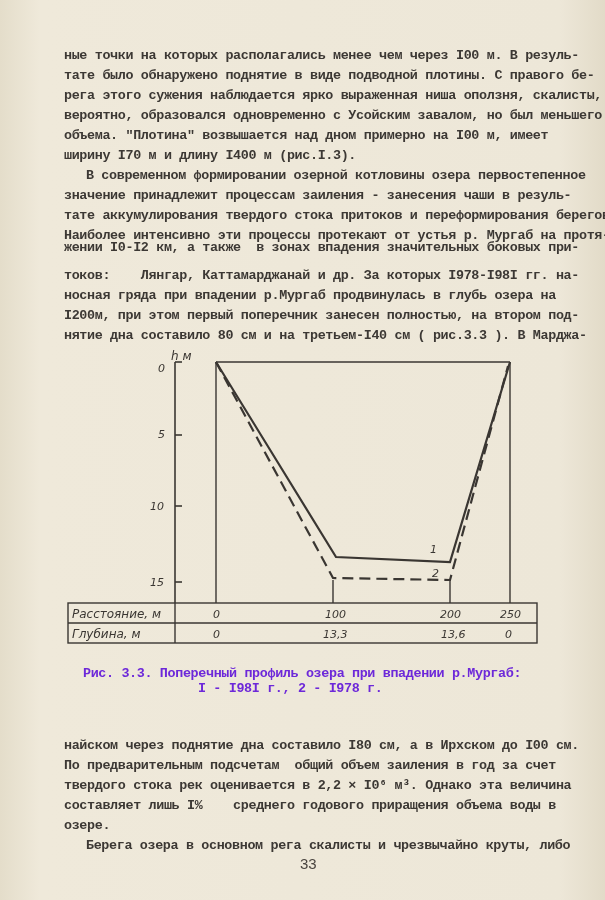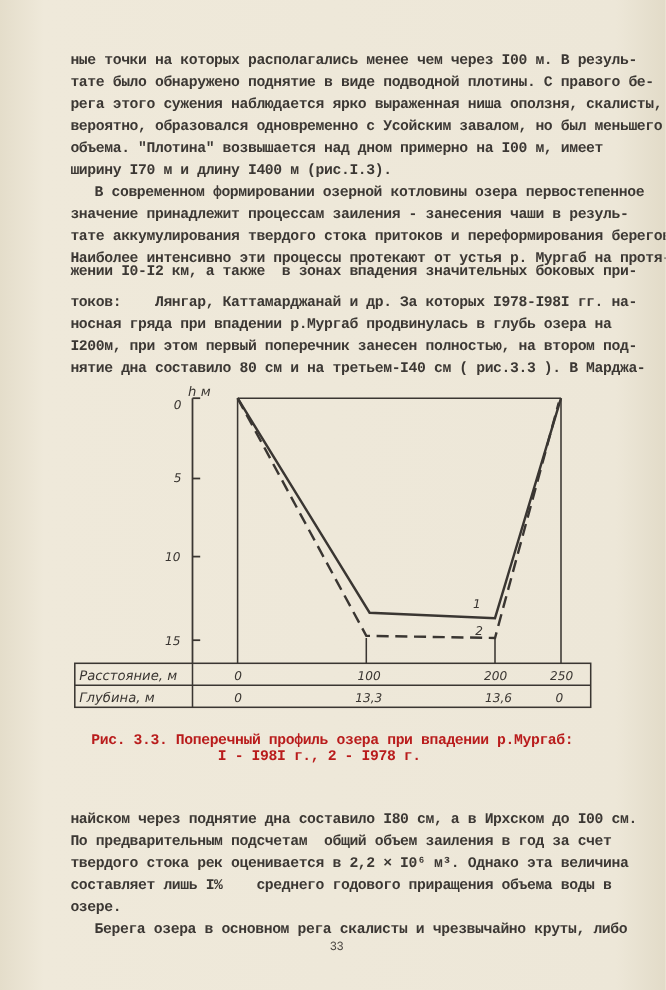--- a/index.html
+++ b/index.html
@@ -16,25 +16,25 @@
   }
   .line {
     position:absolute; left:64px;
     font-size:13.4px; line-height:18px; white-space:pre;
     letter-spacing:-0.35px; font-weight:bold; color:#3c3834;text-align:right;
   }
   .indent { left:86px; }
   .fig { position:absolute; left:0; top:0; }
   .caption {
     position:absolute; font-size:13.4px; font-weight:bold; white-space:pre;
-    letter-spacing:-0.35px; color:#b91c1c;
+    letter-spacing:-0.35px; color:#6d28d9;
   }
   .pagenum {
     position:absolute; left:300px; top:855px;
-    font-family:"Liberation Sans", sans-serif; font-size:11px; color:#4a4540;
+    font-family:"Liberation Sans", sans-serif; font-size:15px; color:#4a4540;
   }
   svg text { font-family:"DejaVu Sans", sans-serif; font-style:italic; fill:#3a3632; }
 </style>
 </head>
 <body>
 
 <div class="page-bg"></div>
 
 <div>
   <div class="line" style="top:47px">ные точки на которых располагались менее чем через I00 м. В резуль-</div>

